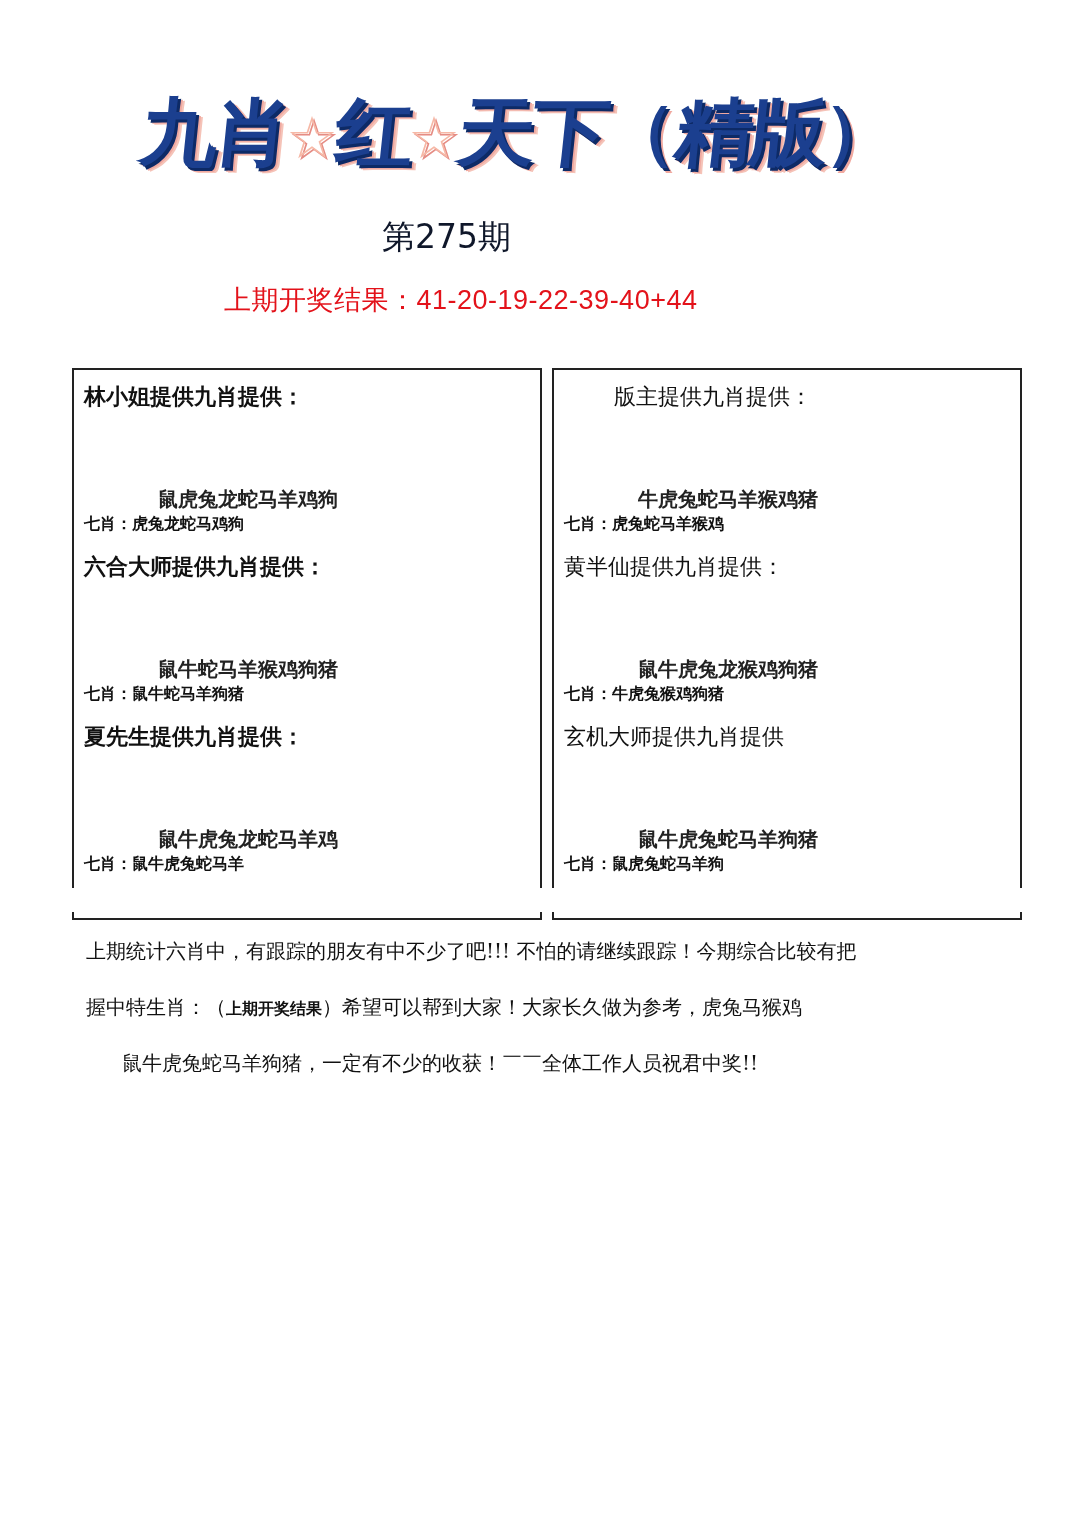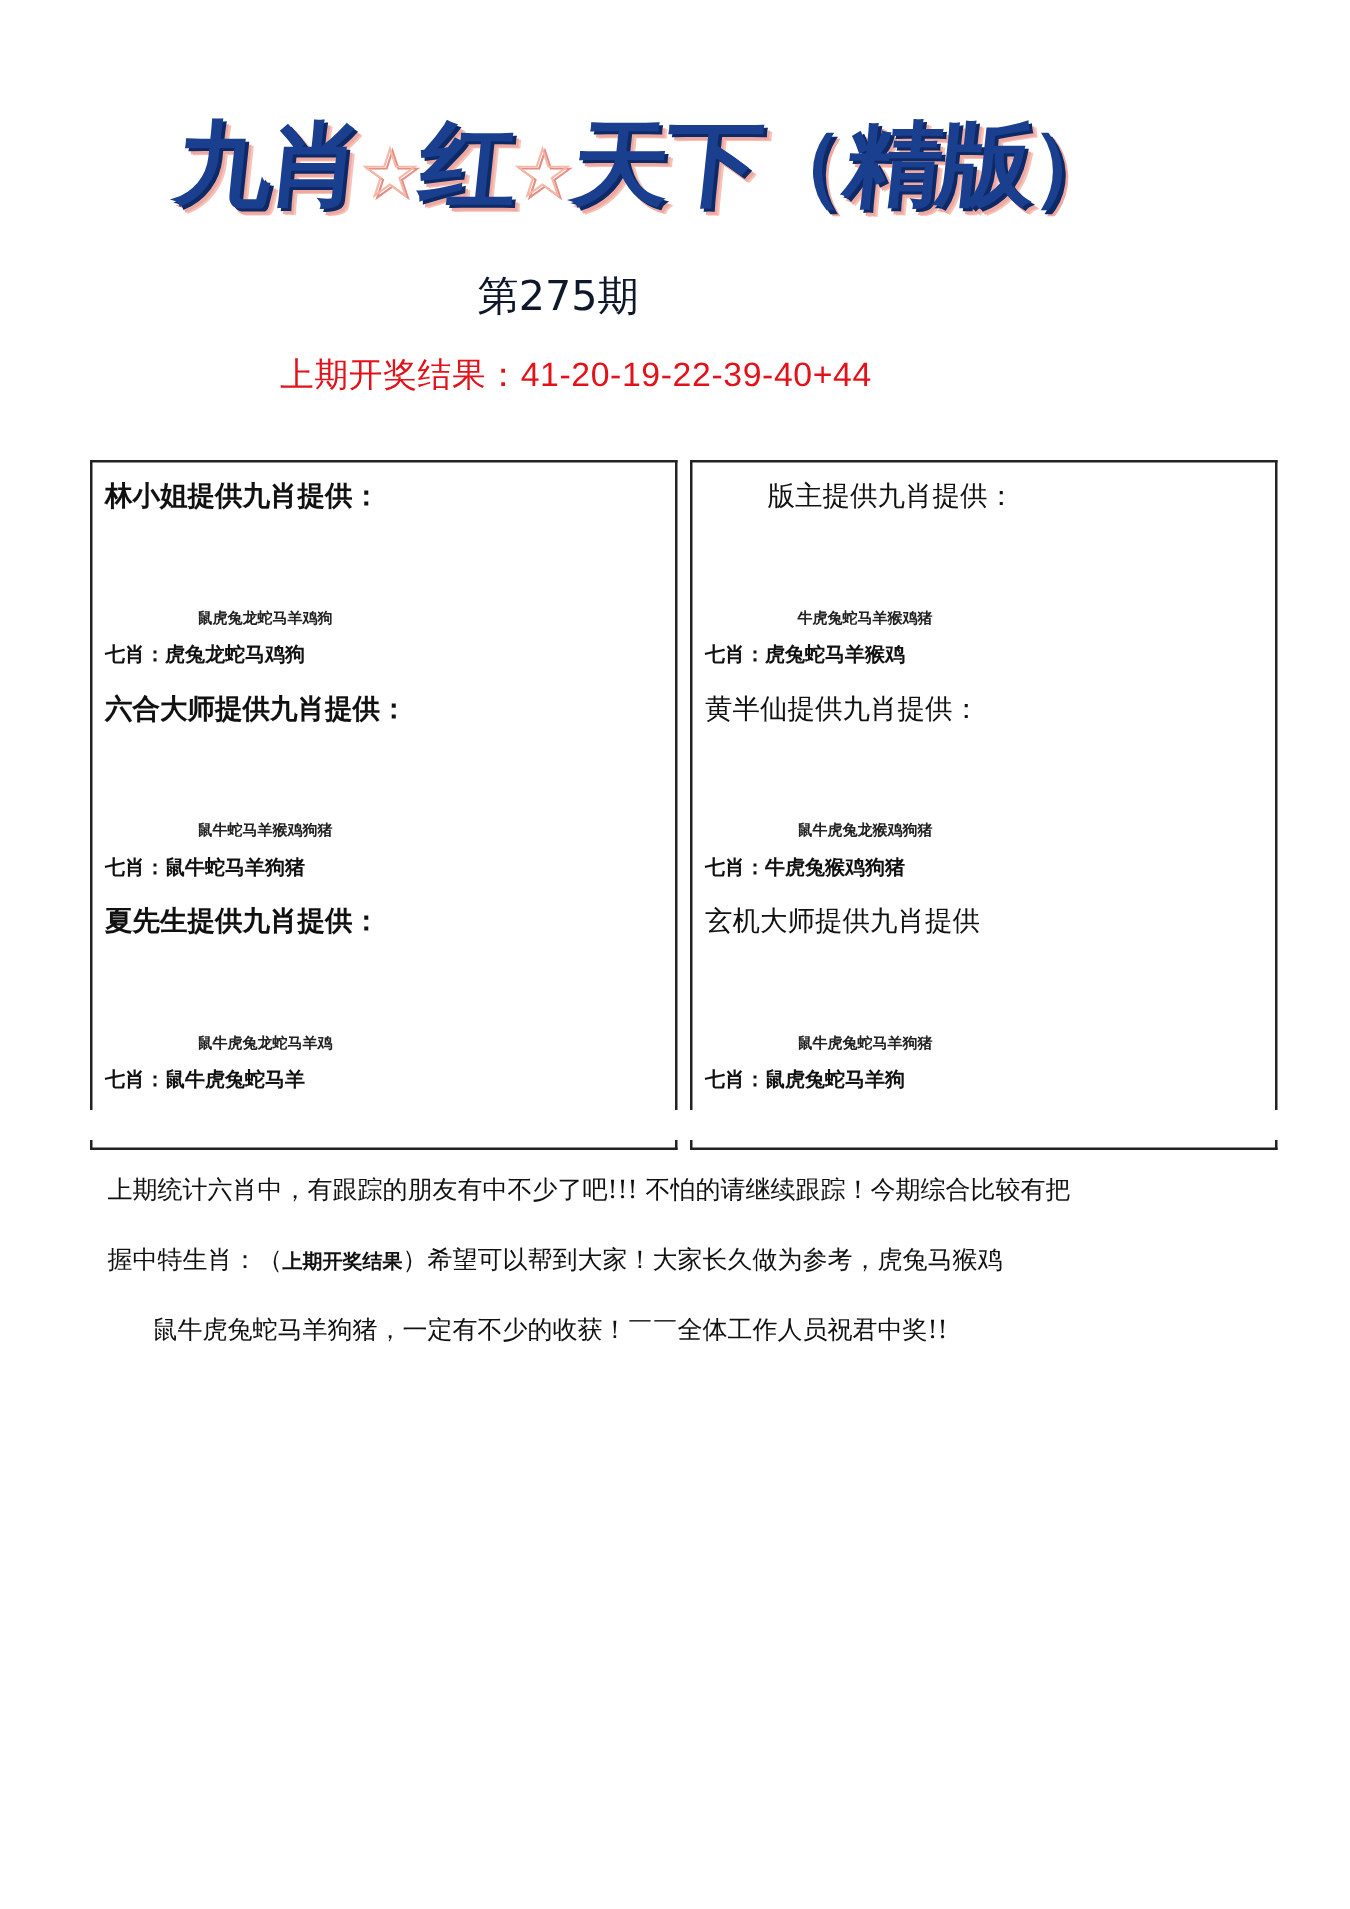--- a/index.html
+++ b/index.html
@@ -27,21 +27,21 @@
     .panel.right { left:552px; top:368px; width:466px; height:518px; }
     .bottom-rule { position:absolute; top:912px; height:6px; border:2px solid #222; border-top:none; }
     .bottom-rule.left { left:72px; width:466px; }
     .bottom-rule.right { left:552px; width:466px; }
 
     .entry { position:absolute; left:0; width:100%; height:170px; }
     .entry-title { position:absolute; left:10px; top:12px; font-size:22px; color:#111;
       font-family:"DejaVu Serif", serif; font-weight:bold; }
     .entry-title.indent { left:60px; font-weight:normal; }
     .entry-title.light { font-weight:normal; }
-    .nine { position:absolute; left:84px; top:116px; font-size:12px; color:#222;
+    .nine { position:absolute; left:84px; top:116px; font-size:20px; color:#222;
       font-family:Liberation Mono, monospace; font-weight:bold; }
     .seven { position:absolute; left:10px; top:144px; font-size:16px; color:#111;
       font-family:"DejaVu Serif", serif; font-weight:bold; }
 
     .note { position:absolute; font-family:"DejaVu Serif", serif; font-size:20px; color:#111; }
     .note.l1 { left:86px; top:938px; }
     .note.l2 { left:86px; top:994px; }
     .note.l3 { left:122px; top:1050px; }
     .note .small { font-size:16px; font-weight:bold; }
   </style>

